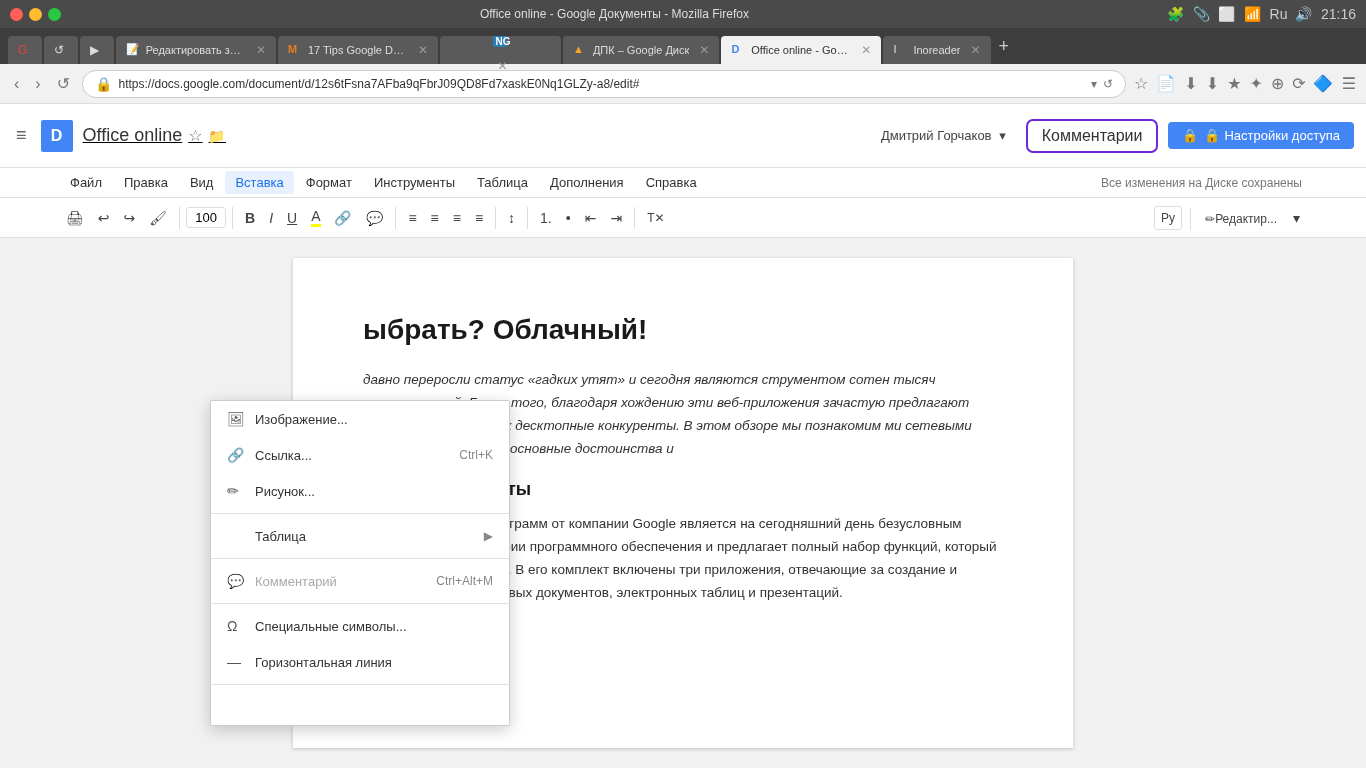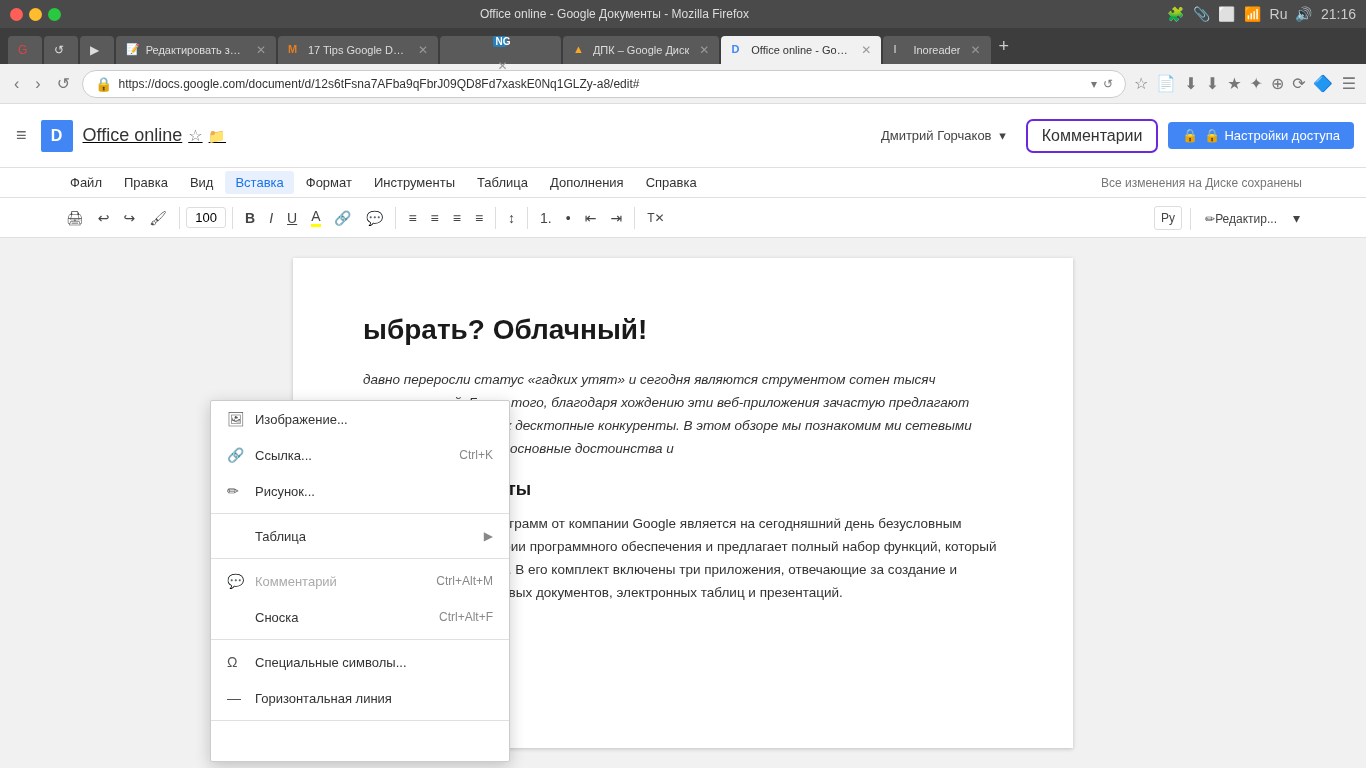--- a/index.html
+++ b/index.html
@@ -462,25 +462,20 @@
       <span class="menu-row-arrow">▶</span>
     </div>
     <div class="menu-divider"></div>
 
     <div class="menu-row disabled">
       <span class="menu-row-icon">💬</span>
       <span class="menu-row-label">Комментарий</span>
       <span class="menu-row-shortcut">Ctrl+Alt+M</span>
     </div>
 
-    <div class="menu-row">
-      <span class="menu-row-icon"></span>
-      <span class="menu-row-label">Сноска</span>
-      <span class="menu-row-shortcut">Ctrl+Alt+F</span>
-    </div>
     <div class="menu-divider"></div>
 
     <div class="menu-row">
       <span class="menu-row-icon">Ω</span>
       <span class="menu-row-label">Специальные символы...</span>
     </div>
 
     <div class="menu-row">
       <span class="menu-row-icon">—</span>
       <span class="menu-row-label">Горизонтальная линия</span>

